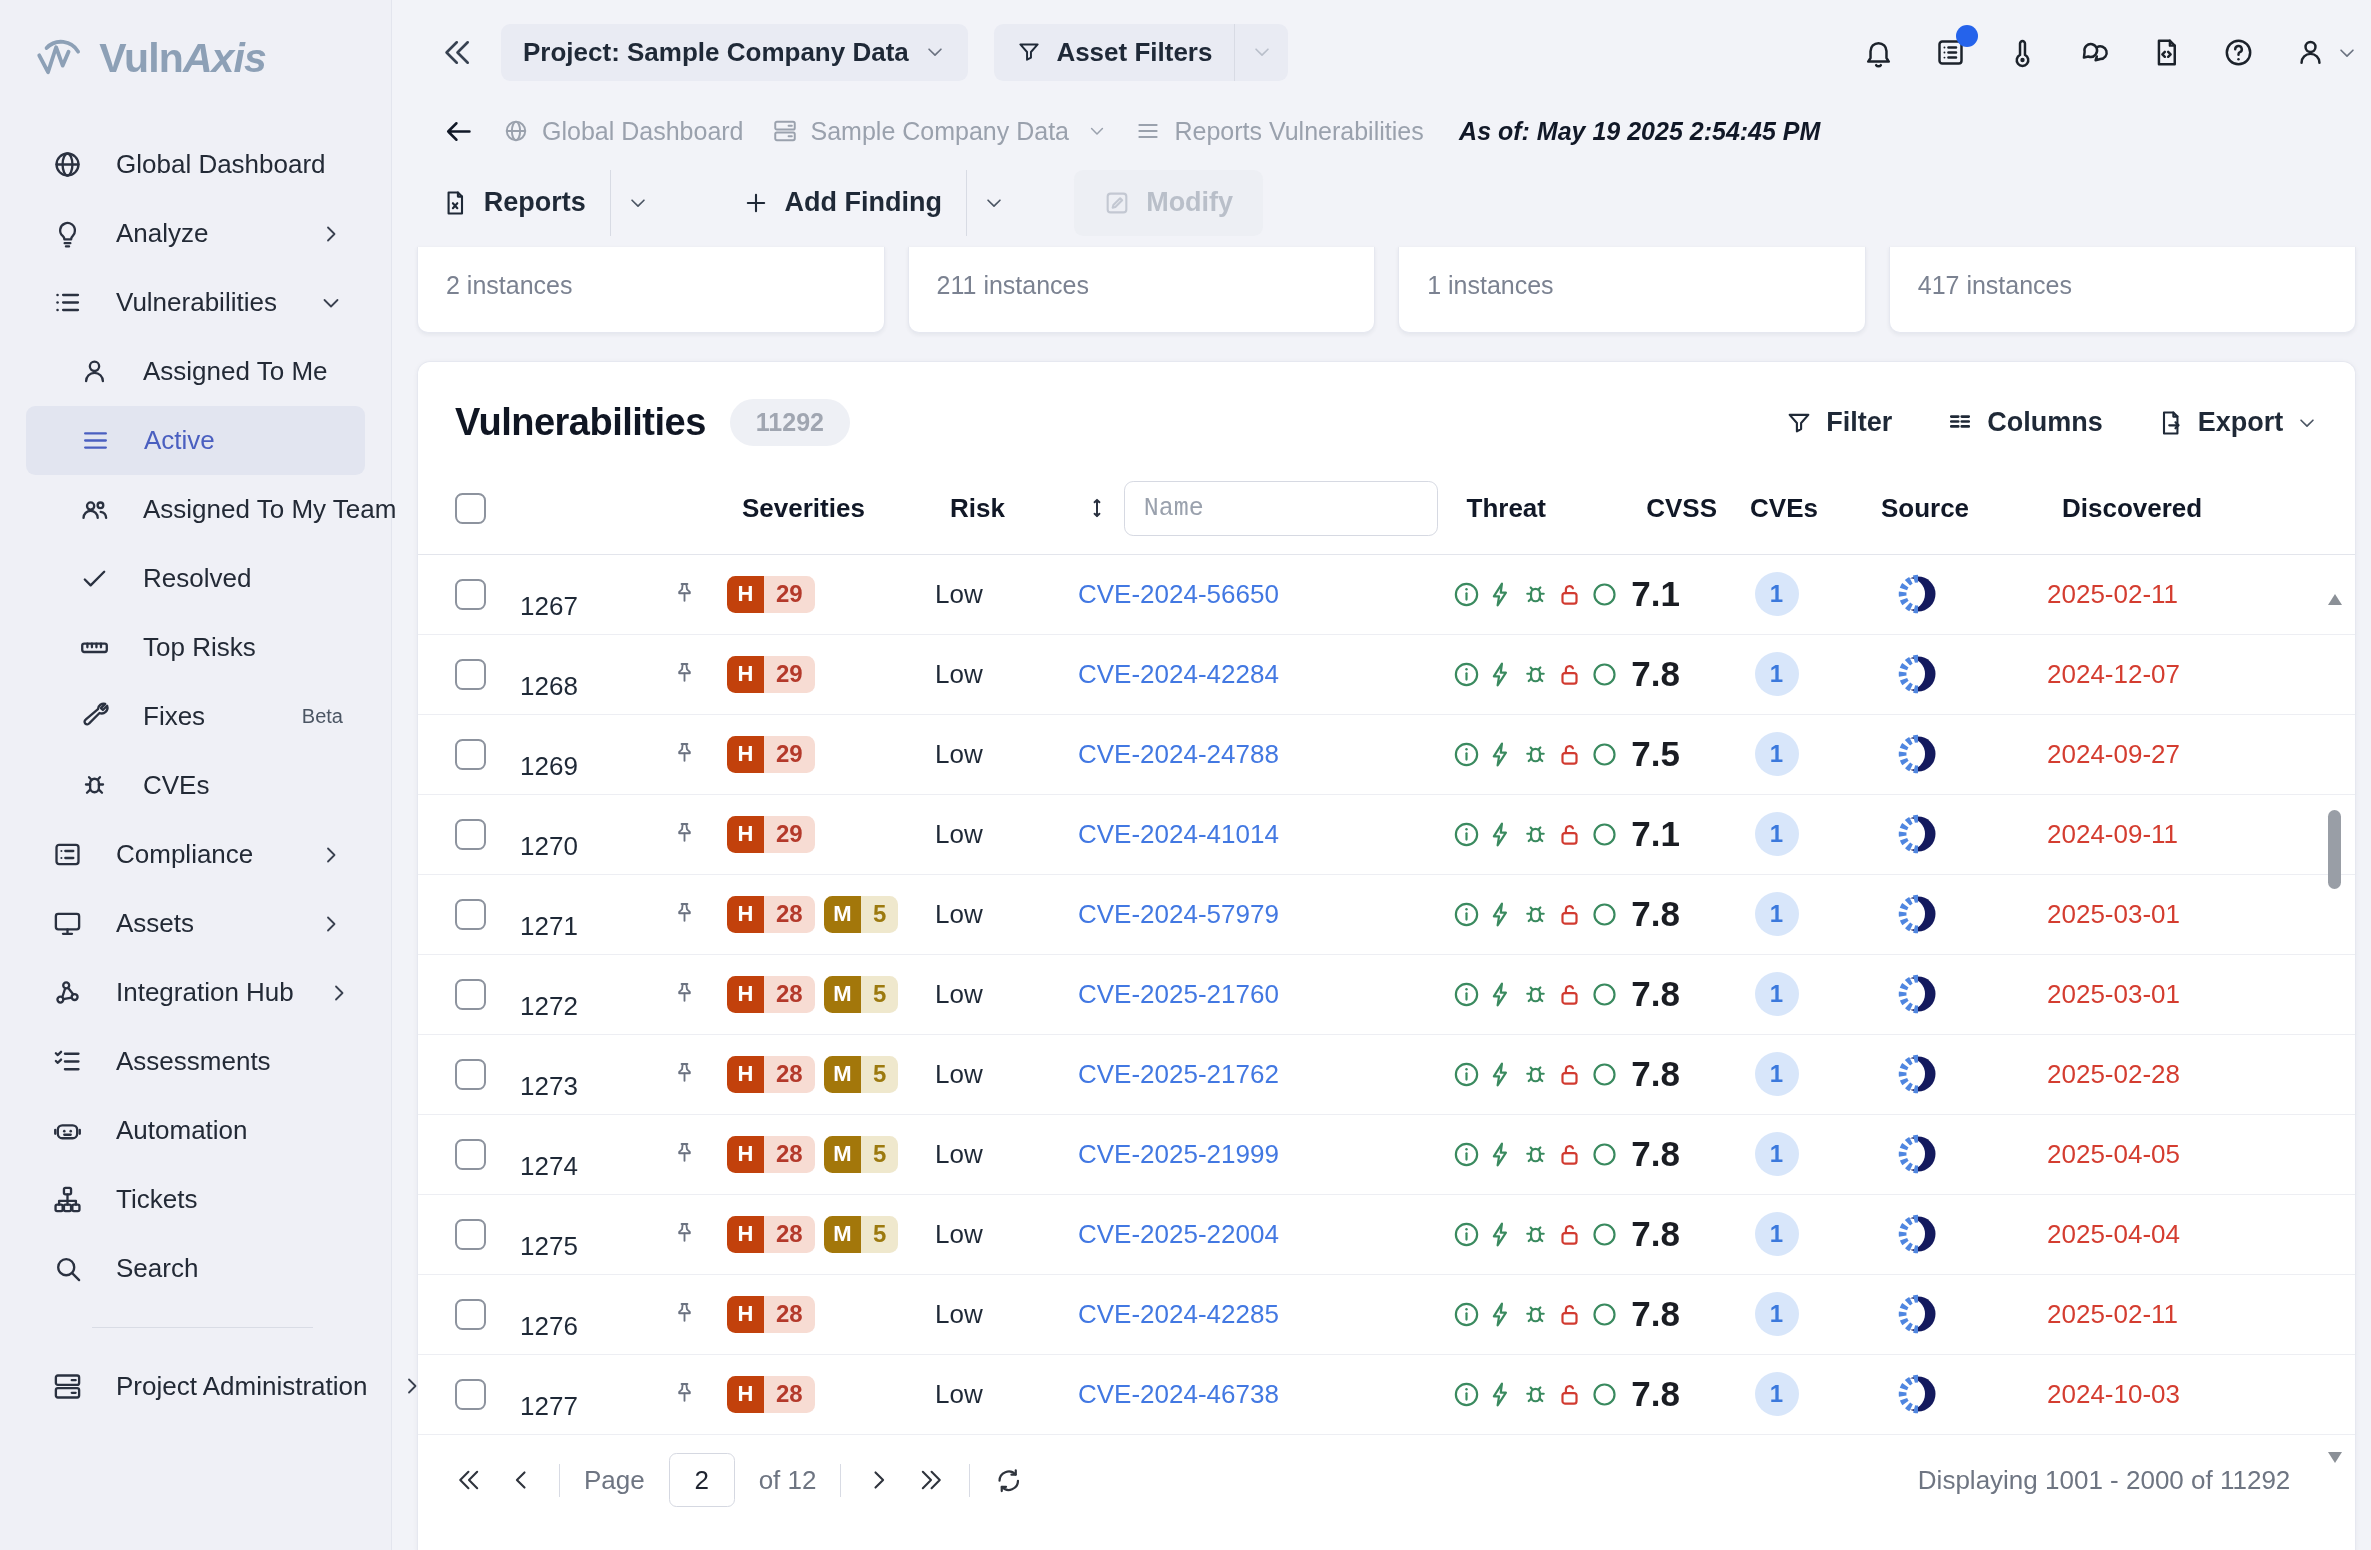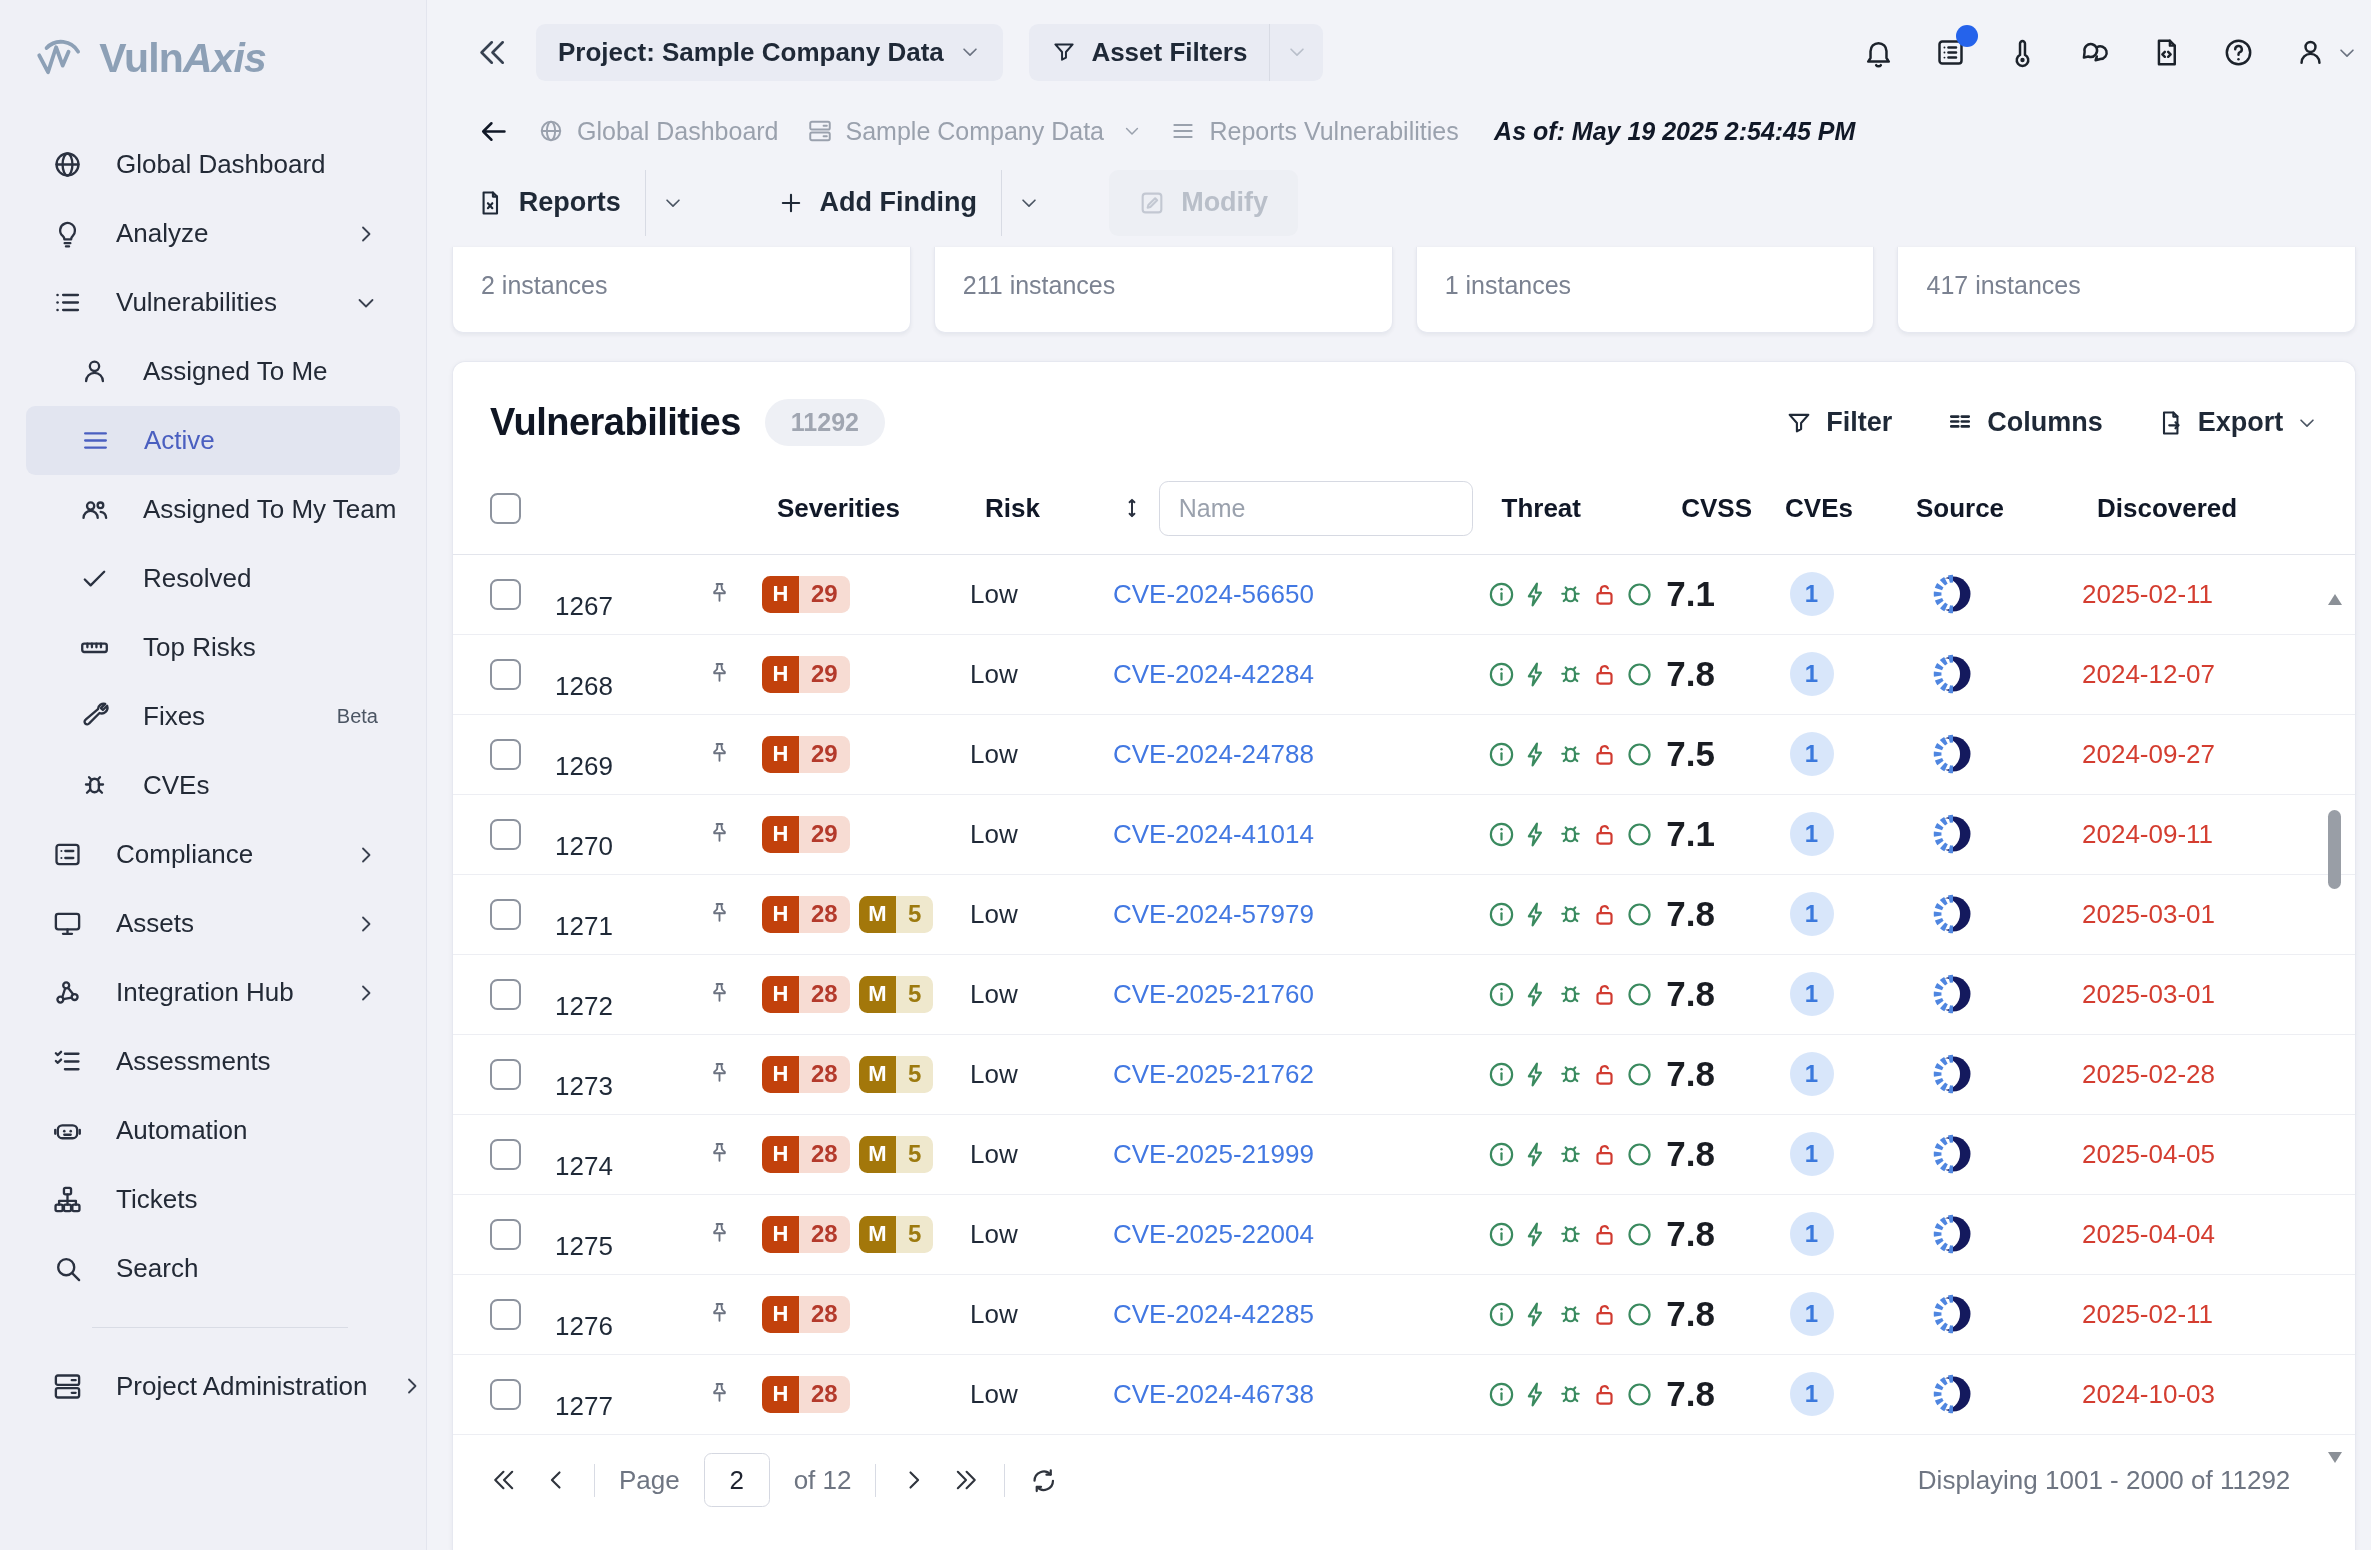--- a/index.html
+++ b/index.html
@@ -6,21 +6,21 @@
   html,body { width:2372px; height:1551px; overflow:hidden; }
   body {
     font-family:"Liberation Sans","DejaVu Sans",sans-serif;
     background:#f2f3f8; color:#1f2430; display:flex;
   }
   .icn svg { width:100%; height:100%; display:block; }
   .icn { display:inline-block; flex:none; }
 
   
   .sidebar {
-    width:427px; flex:none; background:#eff0f6; border-right:0.9px solid #e3e5ee;
+    width:392px; flex:none; background:#eff0f6; border-right:0.9px solid #e3e5ee;
     padding-top:35px; display:flex; flex-direction:column;
   }
   .logo { display:flex; align-items:center; gap:9.2px; padding-left:31px; margin-bottom:48px; color:#8da0b6; }
   .logo .icn { width:59px; height:44px; }
   .logo-text { font-size:41px; font-weight:800; letter-spacing:-0.9px; }
   .logo-text .it { font-style:italic; }
   .side-nav { flex:1; }
   .side-item {
     height:69px; display:flex; align-items:center; gap:33px;
     padding:0 48px 0 52px; cursor:pointer; color:#232a36; font-size:26px; font-weight:500;
@@ -115,21 +115,21 @@
   .th { font-size:26px; font-weight:700; color:#111827;margin-left:15px; }
   .th.c { text-align:center; }
   .th-threat, .cell-threat { padding-left:18.5px; }
   .th-cvss, .cell-cvss { padding-left:9.2px; }
   .th-disc, .cell-disc { padding-left:51px; }
   .checkbox { width:31px; height:31px; border:2.3px solid #8d939e; border-radius:7.4px; background:#fff; cursor:pointer; }
   .name-filter { display:flex; align-items:center; gap:14.8px; padding-left:5.5px; }
   .name-filter .icn { width:26px; height:26px; color:#2a3140; }
   .name-filter input {
     width:314px; height:55px; border:1.4px solid #d6d9e2; border-radius:9.2px;
-    font-family:Liberation Sans, sans-serif; font-size:25px; color:#1f2430; padding:0 18.5px; outline:none; background:#fff;
+    font-family:Liberation Mono, monospace; font-size:25px; color:#1f2430; padding:0 18.5px; outline:none; background:#fff;
   }
   .name-filter input::placeholder { color:#9aa1ad; }
 
   .tbody { }
   .trow { padding:0 37px; height:80px; border-bottom:0.9px solid #edeef3; }
   .cell-id { font-size:26px; font-weight:500; color:#1f2937;margin-top:25px; }
   .cell-pin .icn { width:25px; height:25px; color:#6b7280; }
   .sev-wrap { display:flex; gap:9.2px; }
   .sev-group { display:flex; height:37px; border-radius:8.3px; overflow:hidden; }
   .sev-letter { width:37px; display:flex; align-items:center; justify-content:center; color:#fff; font-size:22px; font-weight:700; }

